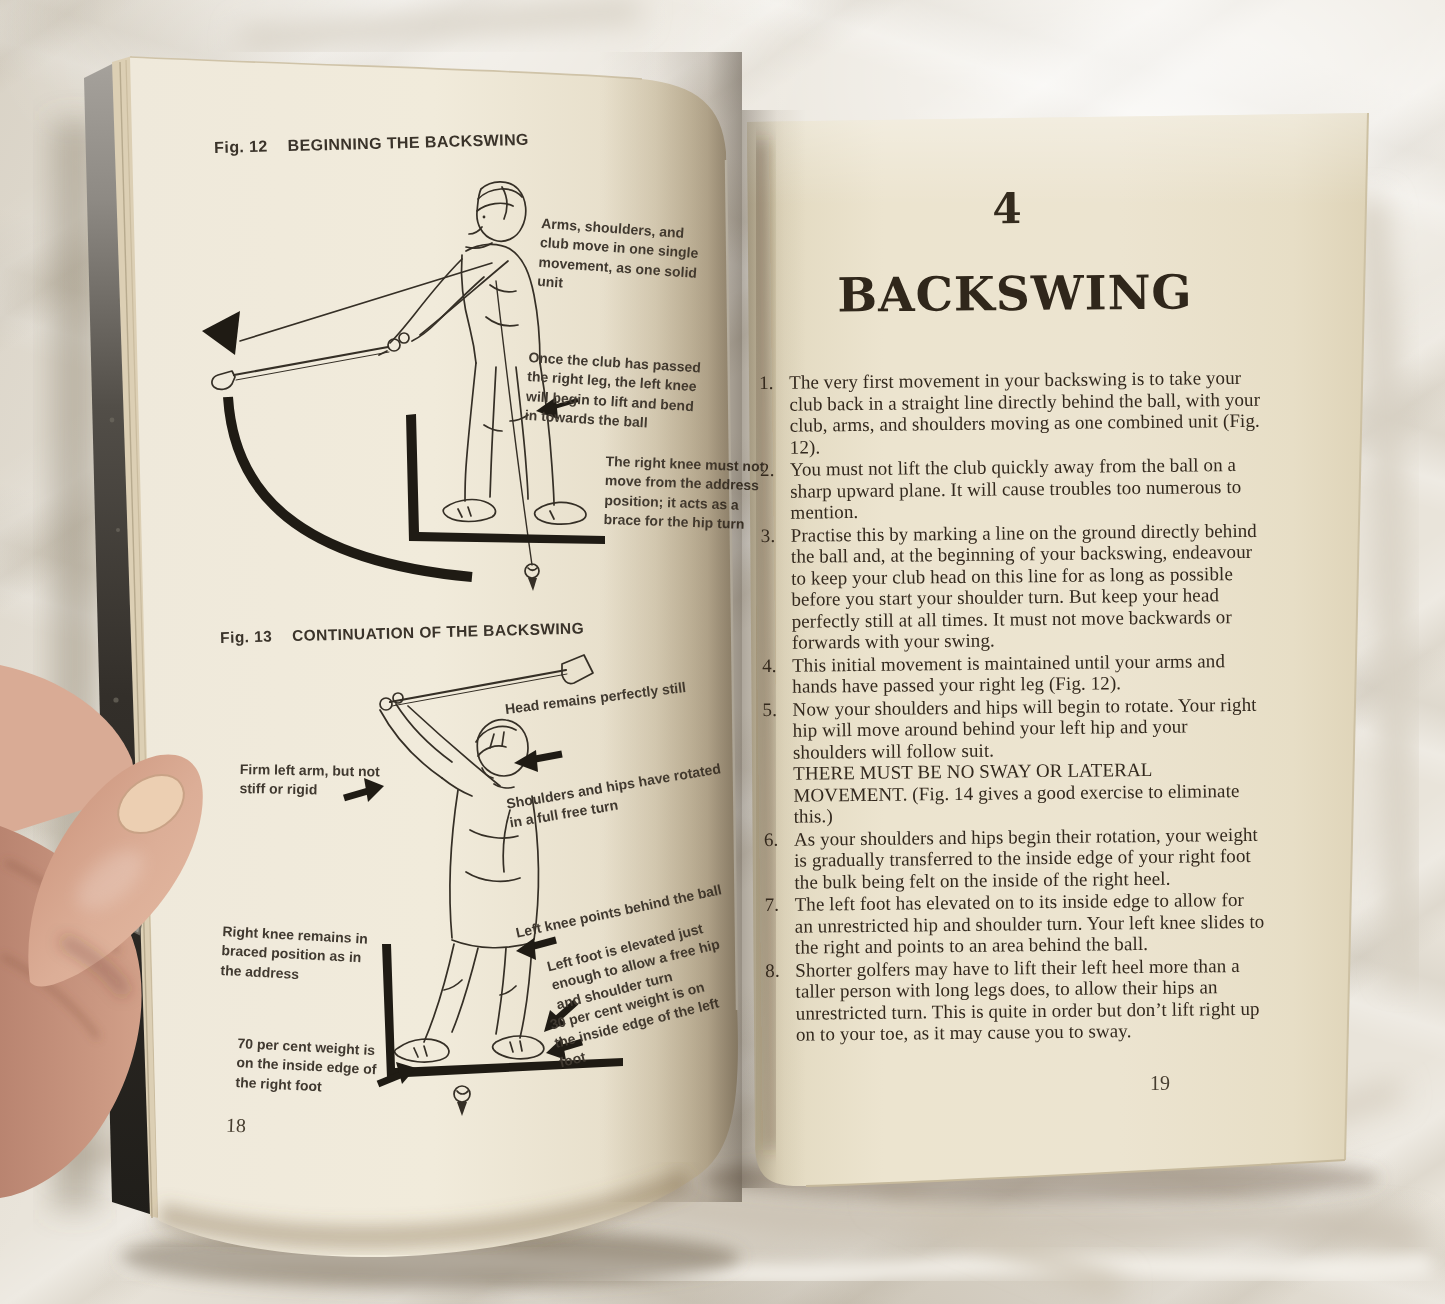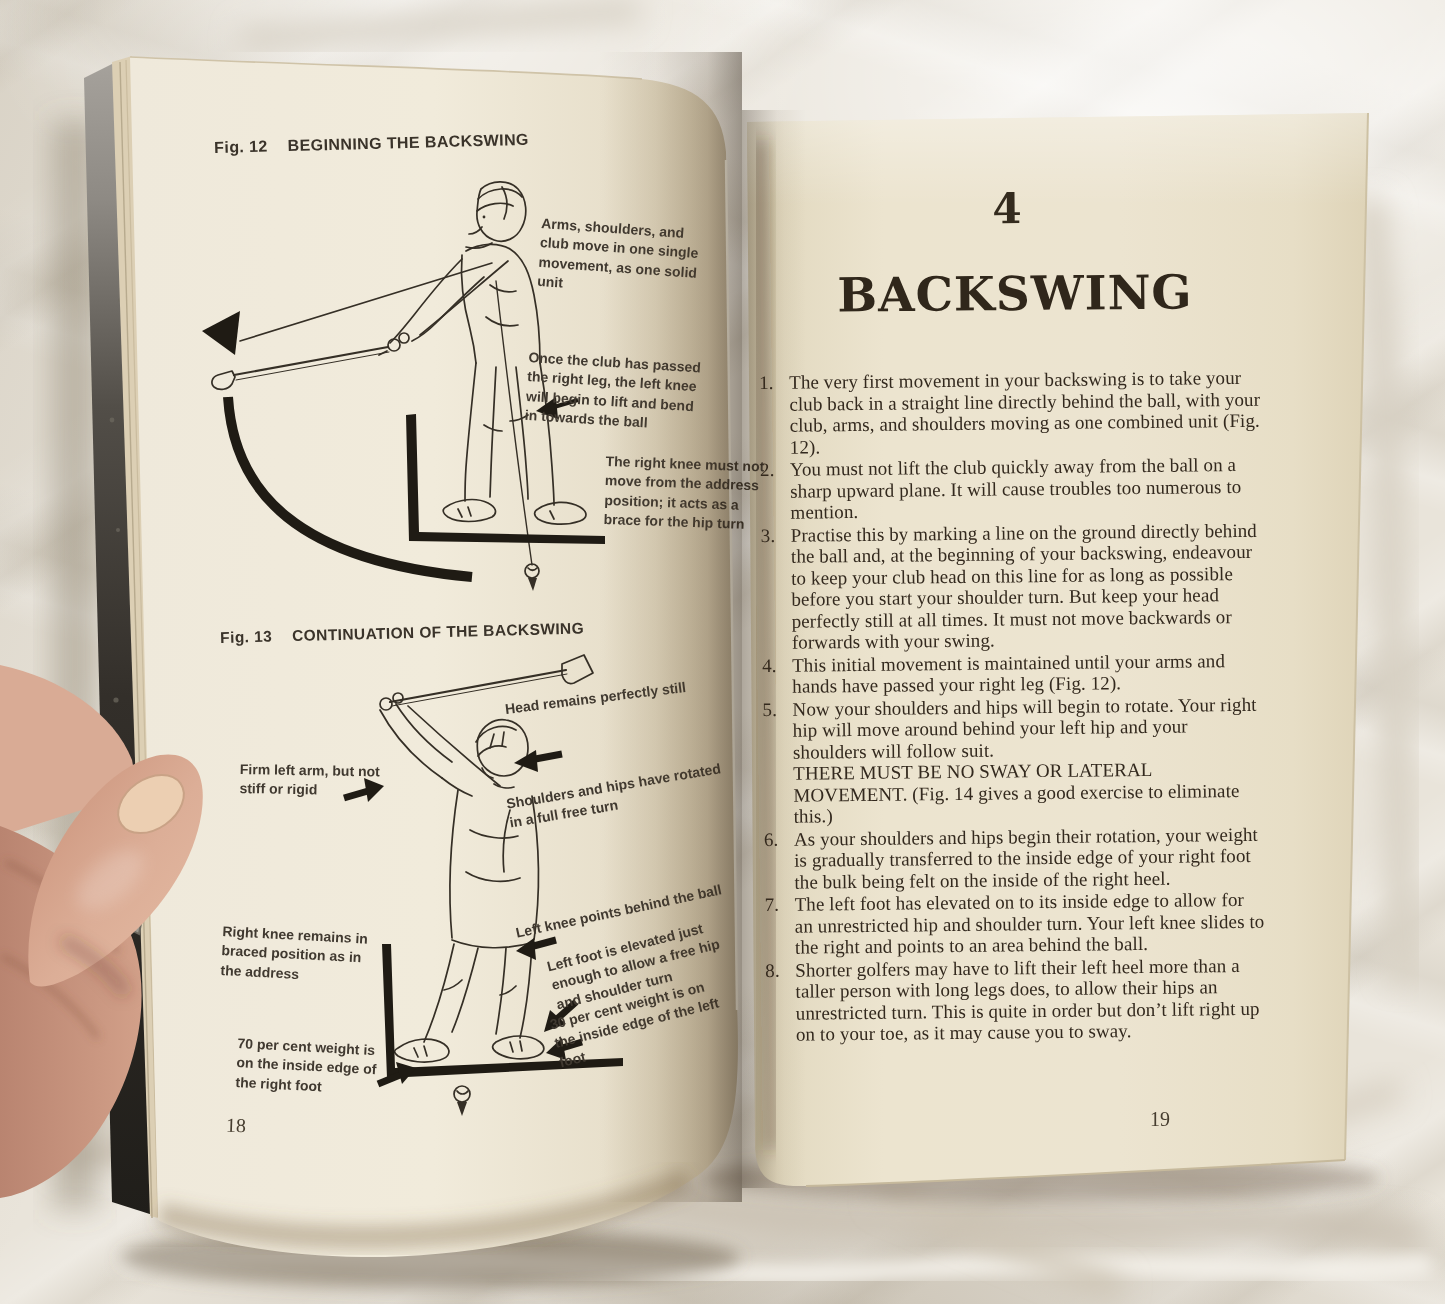--- a/index.html
+++ b/index.html
@@ -340,18 +340,18 @@
     <div class="item">
       <span class="item-num">7.</span>
       <span class="item-text">The left foot has elevated on to its inside edge to allow for an unrestricted hip and shoulder turn. Your left knee slides to the right and points to an area behind the ball.</span>
     </div>
     <div class="item">
       <span class="item-num">8.</span>
       <span class="item-text">Shorter golfers may have to lift their left heel more than a taller person with long legs does, to allow their hips an unrestricted turn. This is quite in order but don’t lift right up on to your toe, as it may cause you to sway.</span>
     </div>
   </div>
 
-  <div class="pagenum" style="left:1150px;top:1108px">19</div>
+  <div class="pagenum" style="left:1150px;top:1072px">19</div>
 
   <div class="gutter-overlay-l"></div>
   <div class="gutter-overlay-r"></div>
 
 </div>
 
 </body></html>

